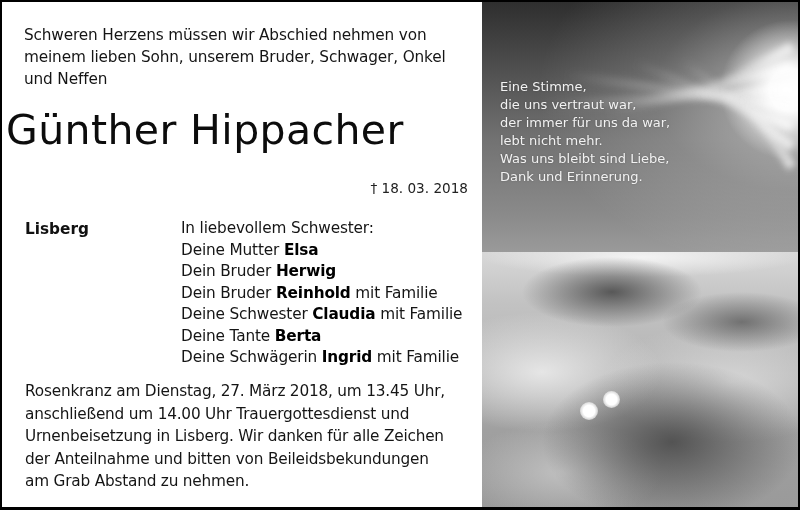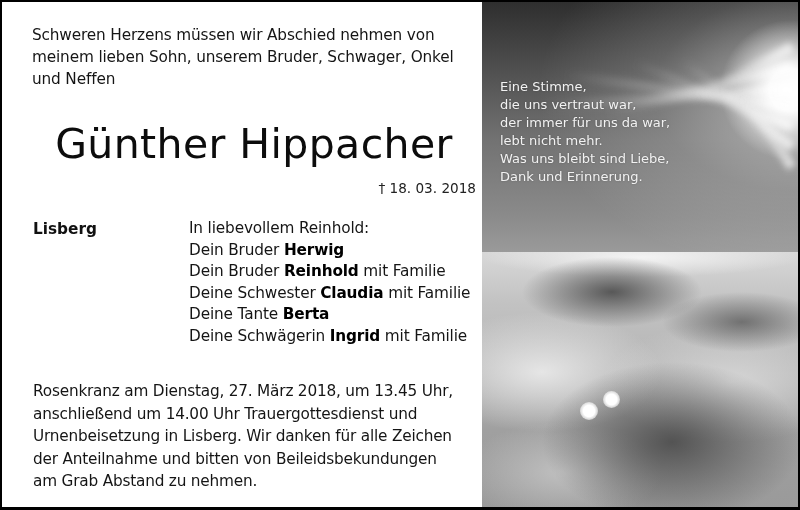--- a/index.html
+++ b/index.html
@@ -9,33 +9,33 @@
       font-family: "DejaVu Sans", "Liberation Sans", sans-serif;
       color: #111;
     }
     .frame {
       position: absolute; left: 2px; top: 2px;
       width: 796px; height: 505px;
       background: #fff;
       overflow: hidden;
     }
     .text-col {
-      position: absolute; left: 12px; top: 0; width: 480px; height: 505px;
+      position: absolute; left: 4px; top: 0; width: 480px; height: 505px;
     }
     .intro {
       position: absolute; left: 18px; top: 22px; width: 455px;
       font-size: 15.3px; line-height: 22px; letter-spacing: -0.15px;
       color: #151515;
     }
     .name {
       position: absolute; left: 0; top: 100px; width: 480px;
-      text-align: center;
+      text-align: left;
       font-family: "DejaVu Sans", sans-serif;
       font-size: 41px; line-height: 56px; font-weight: normal;
-      letter-spacing: 0.4px; color: #0c0c0c; margin-top: 14px;
+      letter-spacing: 0.4px; color: #0c0c0c;
     }
     .birth, .death {
       position: absolute; top: 177px;
       font-size: 13.6px; line-height: 18px; color: #222;
     }
     .birth { left: 19px; }
     .death { right: 18px; }
     .place {
       position: absolute; left: 19px; top: 216px;
       font-size: 15.3px; font-weight: bold; line-height: 22px;
@@ -105,21 +105,22 @@
       <div>und Neffen</div>
     </div>
 
     <div class="name">Günther Hippacher</div>
 
     <div class="death">† 18. 03. 2018</div>
 
     <div class="place">Lisberg</div>
 
     <div class="mourners">
-      <div class="row">In liebevollem Reinhold:</div>
+      <div class="row">In liebevollem Schwester:</div>
+      <div class="row"><span>Deine Mutter </span><b>Elsa</b><span></span></div>
       <div class="row"><span>Dein Bruder </span><b>Herwig</b><span></span></div>
       <div class="row"><span>Dein Bruder </span><b>Reinhold</b><span> mit Familie</span></div>
       <div class="row"><span>Deine Schwester </span><b>Claudia</b><span> mit Familie</span></div>
       <div class="row"><span>Deine Tante </span><b>Berta</b><span></span></div>
       <div class="row"><span>Deine Schwägerin </span><b>Ingrid</b><span> mit Familie</span></div>
     </div>
 
     <div class="service">
       <div class="line">Rosenkranz am Dienstag, 27. März 2018, um 13.45 Uhr,</div>
       <div class="line">anschließend um 14.00 Uhr Trauergottesdienst und</div>

